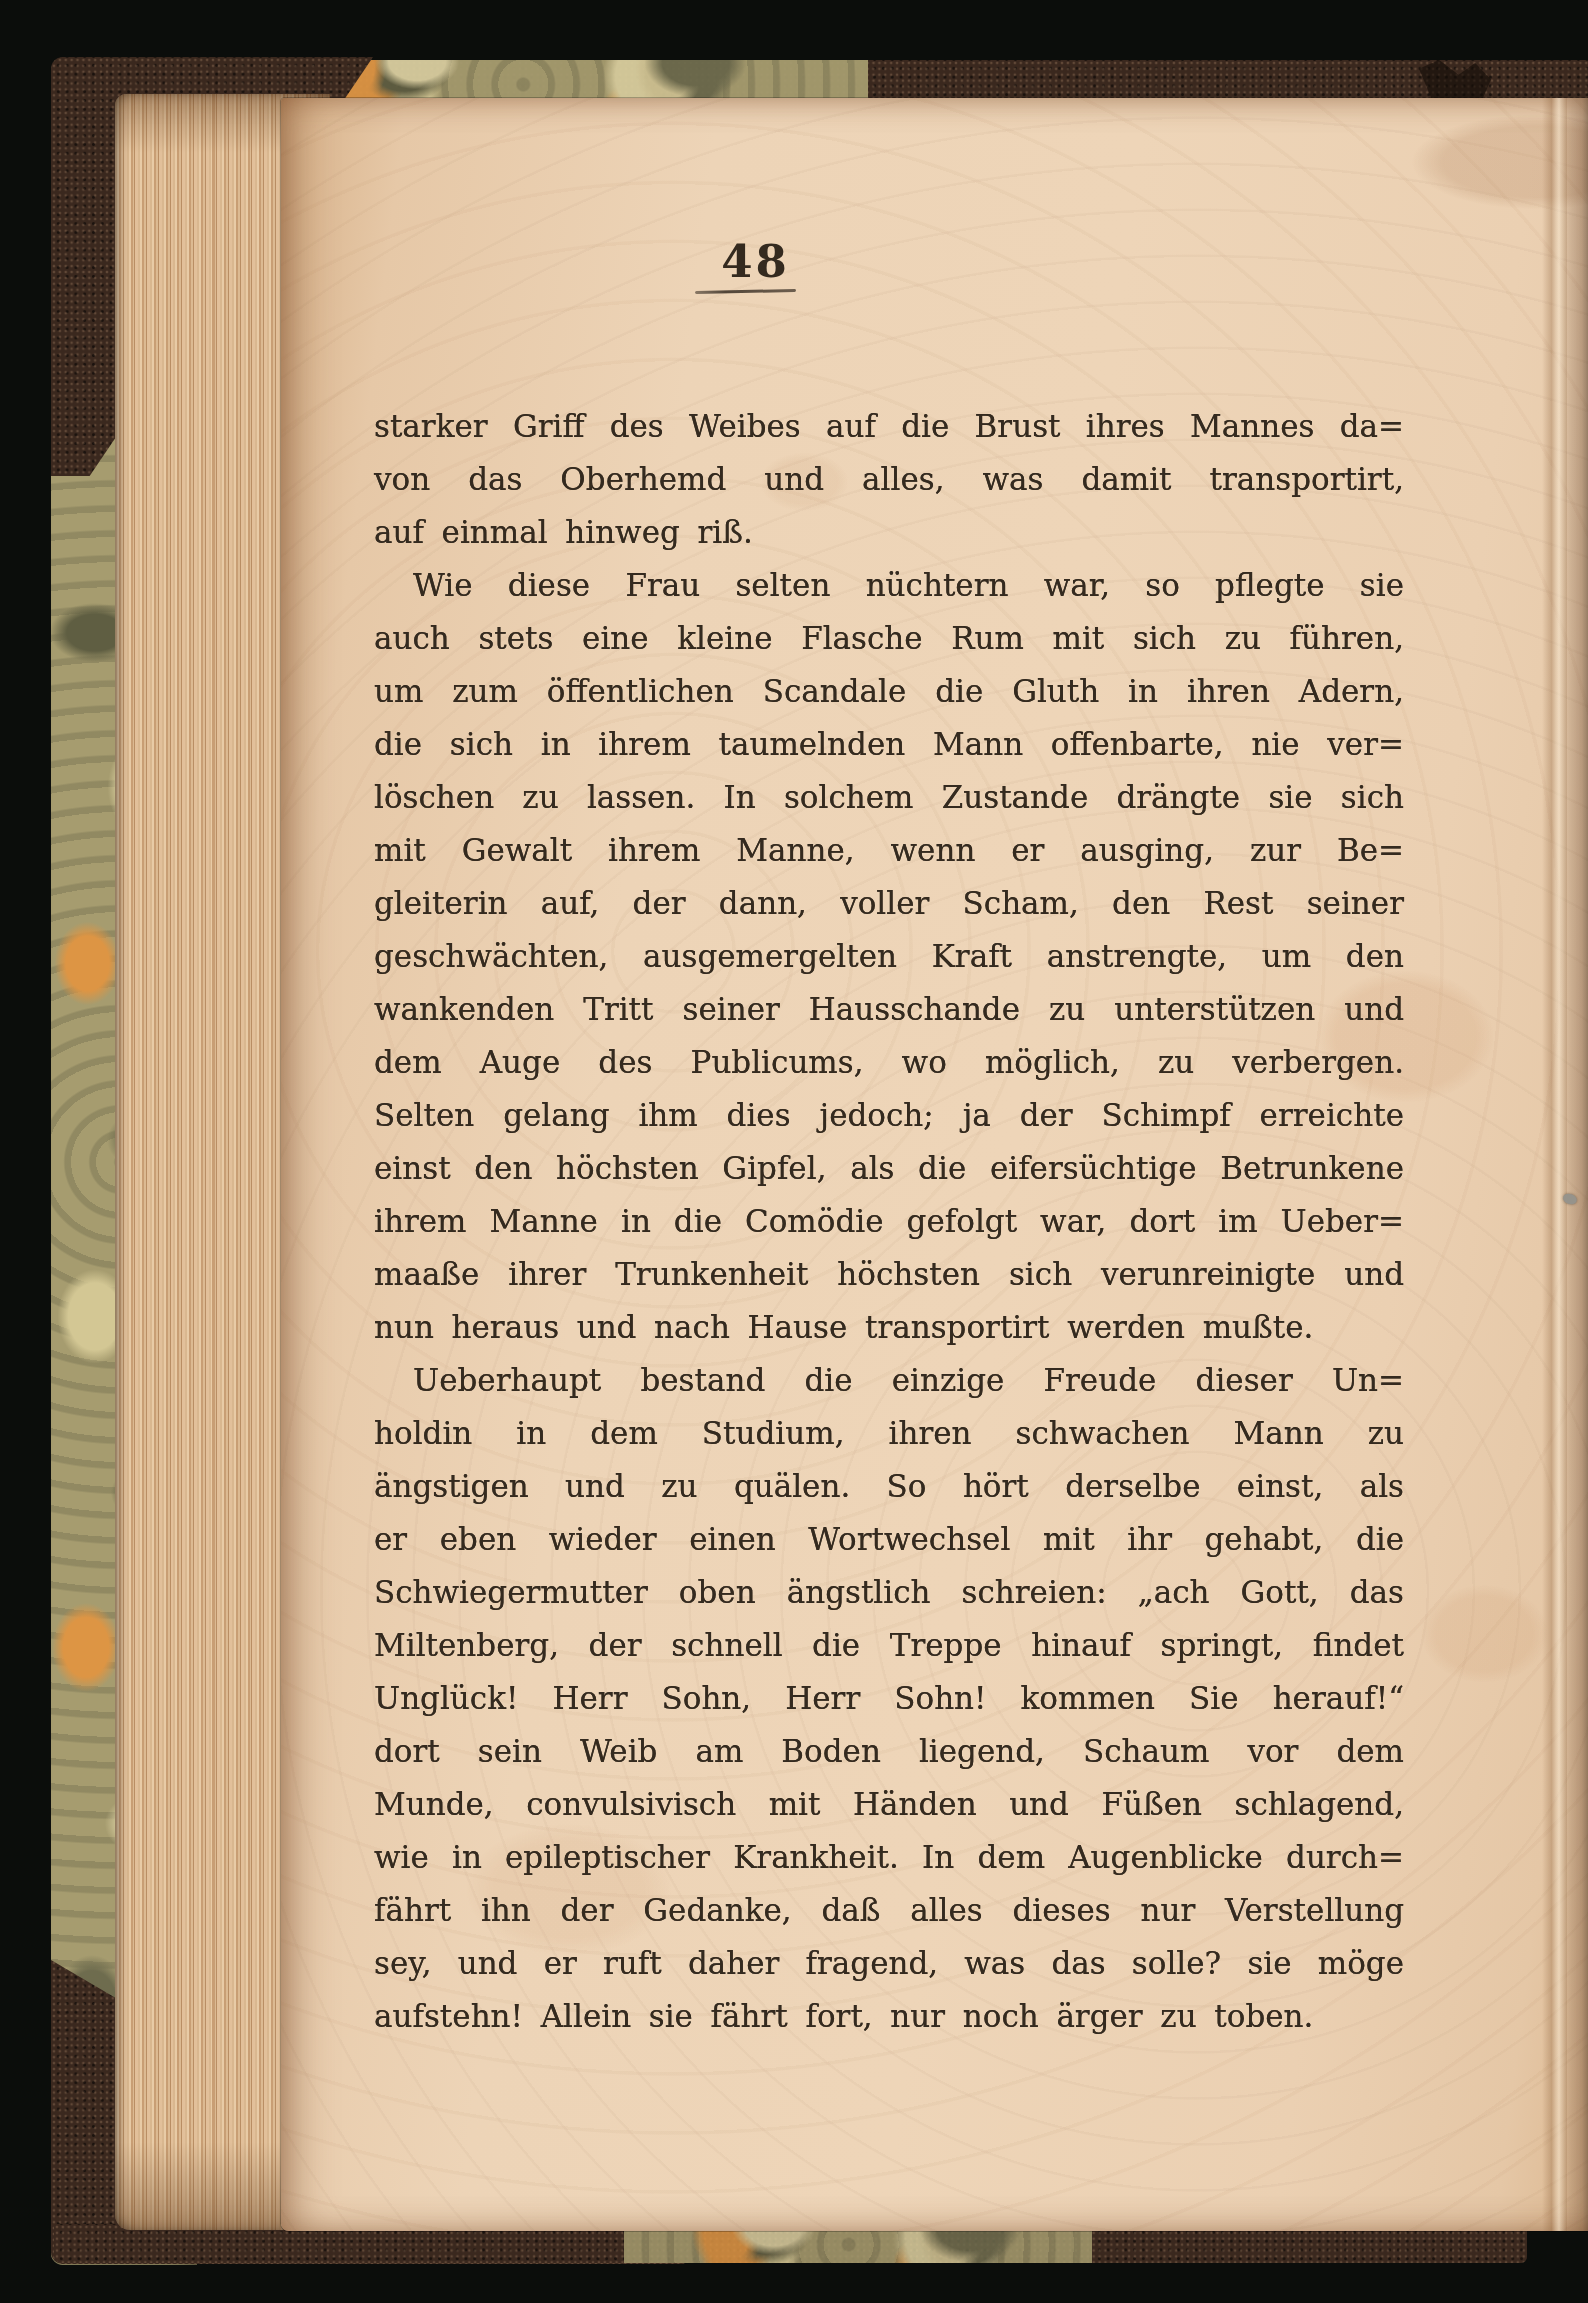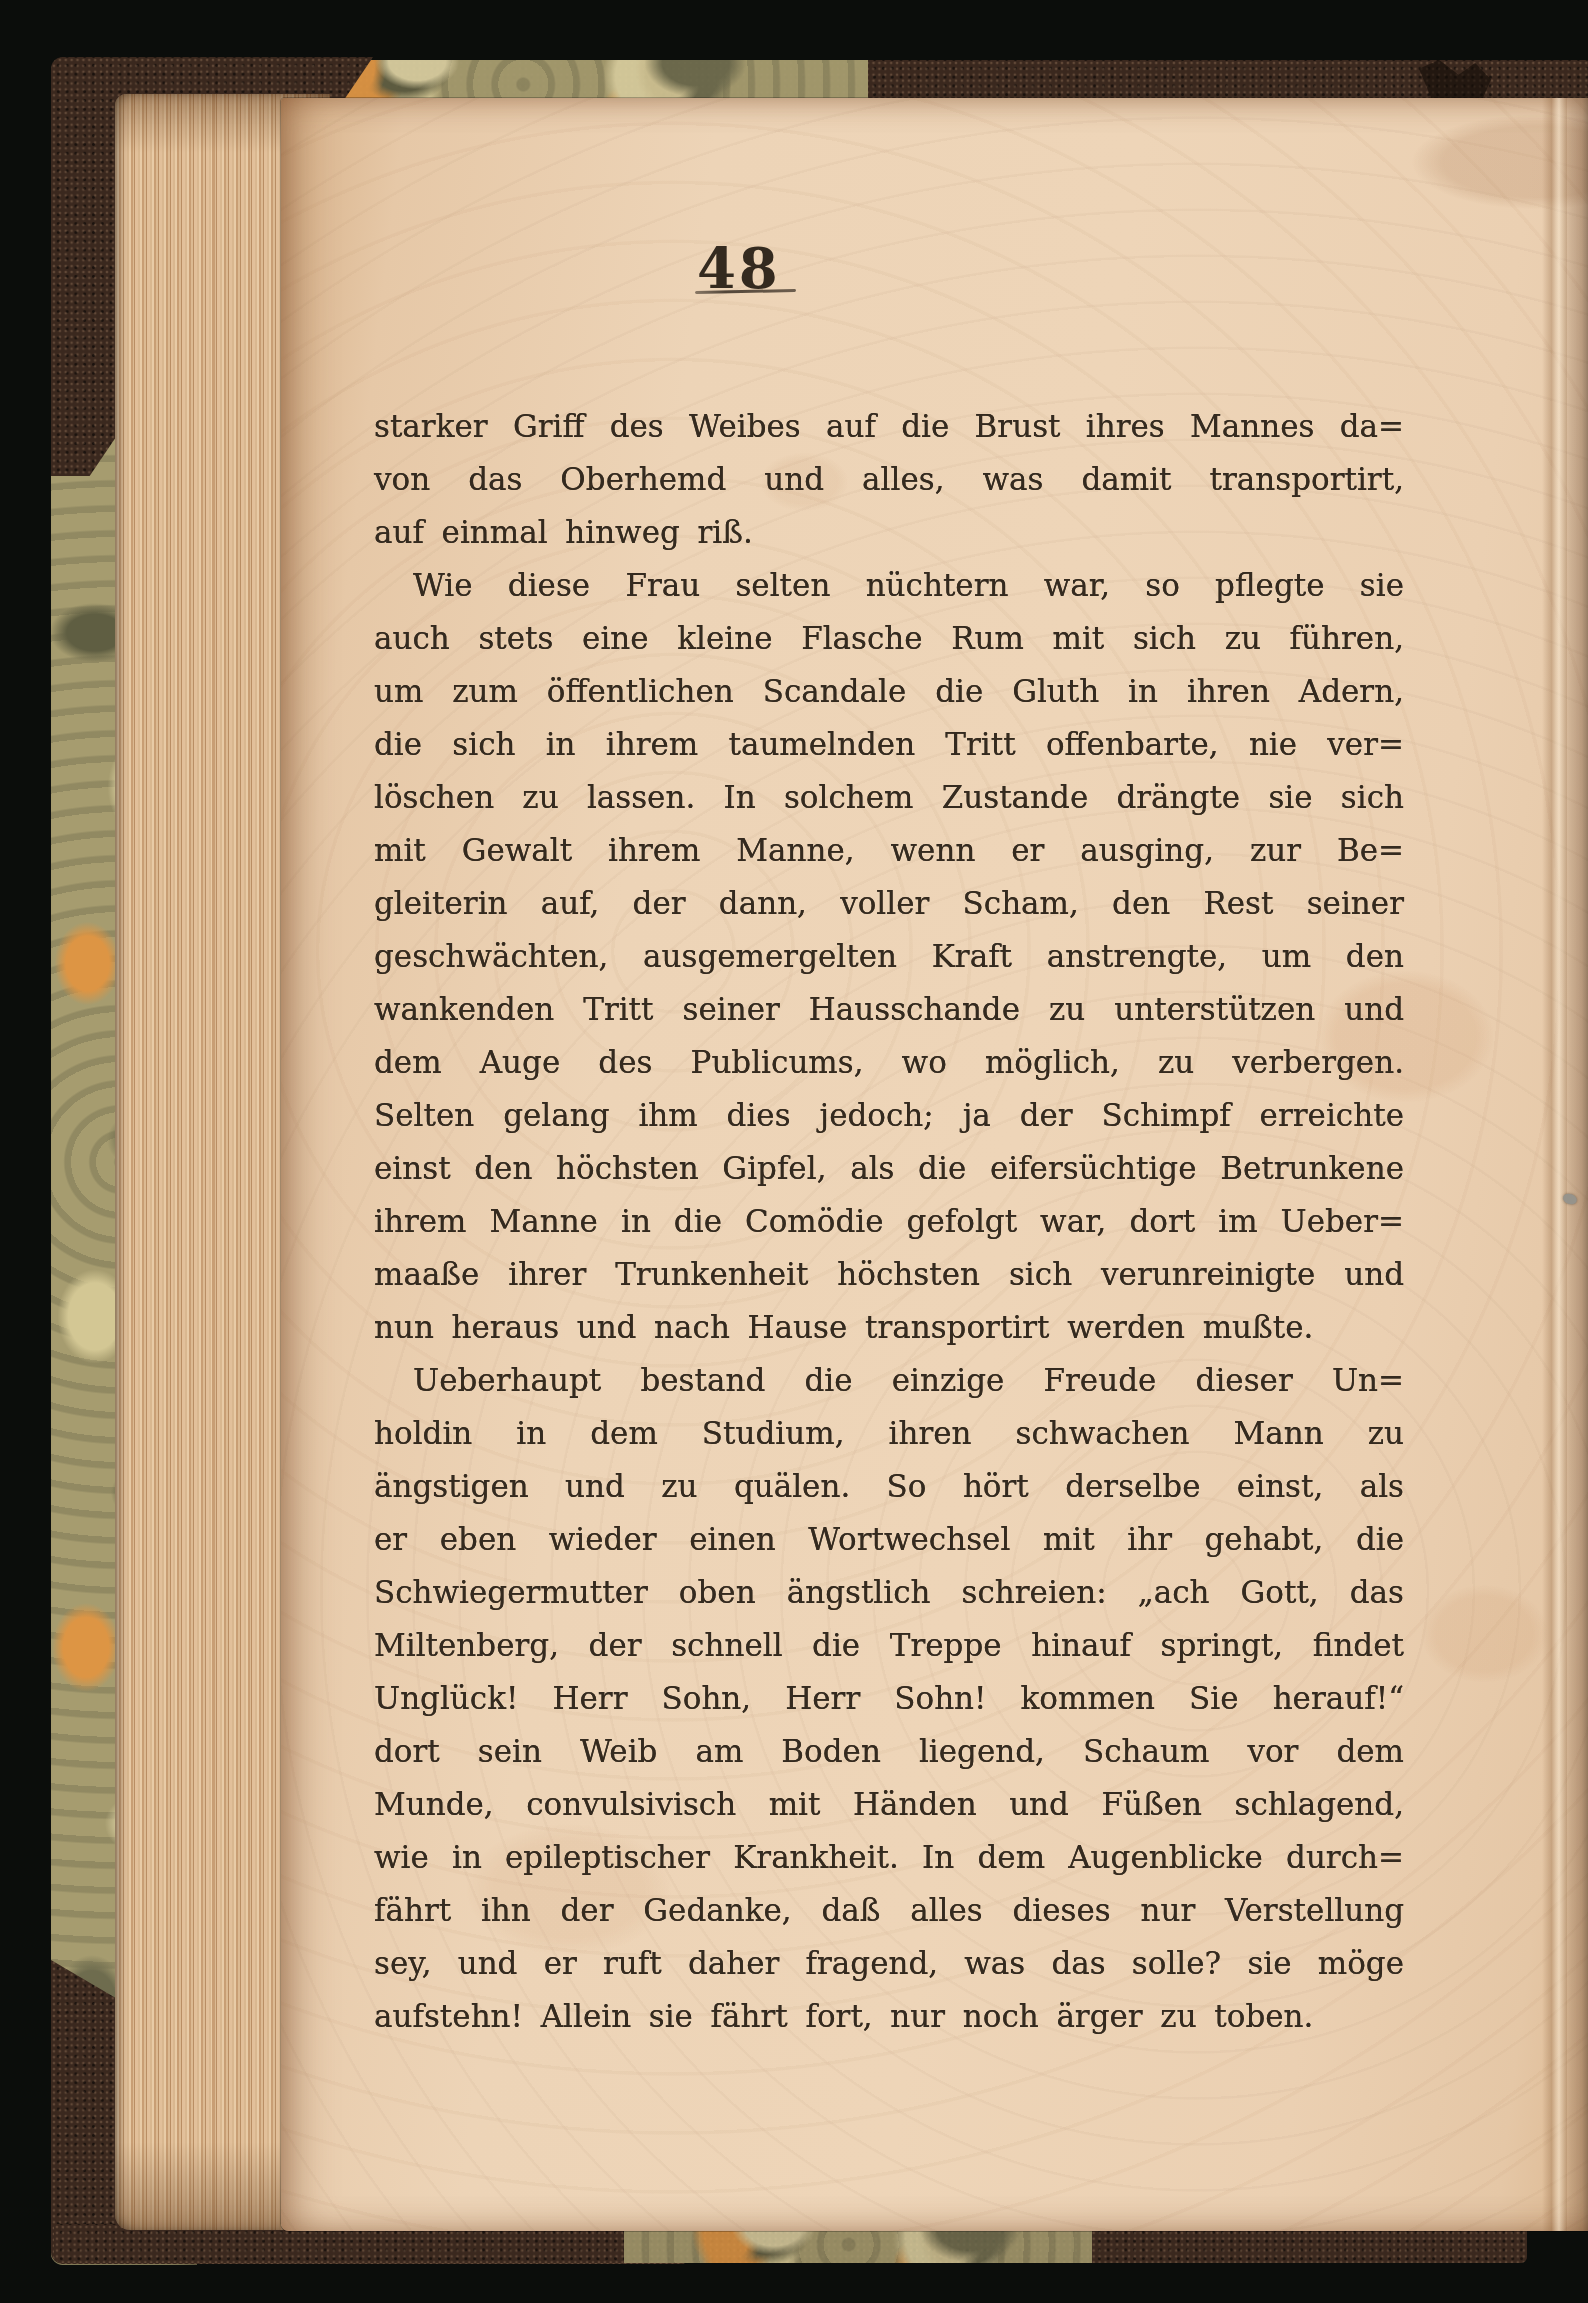--- a/index.html
+++ b/index.html
@@ -91,21 +91,21 @@
     background:linear-gradient(90deg, rgba(0,0,0,0) 0%, rgba(130,85,45,.30) 38%, rgba(255,240,216,.55) 68%, rgba(140,95,50,.20) 100%);
   }
   .page-right-shade{
     position:absolute;right:0;top:0;width:33px;height:100%;pointer-events:none;
     background:linear-gradient(90deg, rgba(0,0,0,0), rgba(70,40,20,.28) 80%, rgba(45,28,15,.42) 100%);
   }
 
   
   .page-number{
     position:absolute;left:416px;top:137px;width:117px;
-    text-align:left;font-size:56px;font-weight:bold;letter-spacing:2.9px;
+    text-align:center;font-size:45px;font-weight:bold;letter-spacing:2.9px;
     color:var(--ink,#342a1f);
   }
   .page-rule{
     position:absolute;left:414px;top:192px;width:101px;height:2.9px;border-radius:2px;
     background:linear-gradient(90deg, rgba(55,45,35,.55), rgba(55,45,35,.85) 30%, rgba(55,45,35,.7));
     transform:rotate(-1.2deg);
   }
   .text-block{
     position:absolute;left:93px;top:259px;width:1030px;
     font-size:31px;line-height:53px;color:var(--ink,#342a1f);
@@ -145,21 +145,21 @@
     <div class="text-block">
       <div class="para">
         <div class="tl">starker Griff des Weibes auf die Brust ihres Mannes da=</div>
         <div class="tl">von das Oberhemd und alles, was damit transportirt,</div>
         <div class="tl end">auf einmal hinweg riß.</div>
       </div>
       <div class="para">
         <div class="tl ind">Wie diese Frau selten nüchtern war, so pflegte sie</div>
         <div class="tl">auch stets eine kleine Flasche Rum mit sich zu führen,</div>
         <div class="tl">um zum öffentlichen Scandale die Gluth in ihren Adern,</div>
-        <div class="tl">die sich in ihrem taumelnden Tritt offenbarte, nie ver=</div>
+        <div class="tl">die sich in ihrem taumelnden Mann offenbarte, nie ver=</div>
         <div class="tl">löschen zu lassen. In solchem Zustande drängte sie sich</div>
         <div class="tl">mit Gewalt ihrem Manne, wenn er ausging, zur Be=</div>
         <div class="tl">gleiterin auf, der dann, voller Scham, den Rest seiner</div>
         <div class="tl">geschwächten, ausgemergelten Kraft anstrengte, um den</div>
         <div class="tl">wankenden Tritt seiner Hausschande zu unterstützen und</div>
         <div class="tl">dem Auge des Publicums, wo möglich, zu verbergen.</div>
         <div class="tl">Selten gelang ihm dies jedoch; ja der Schimpf erreichte</div>
         <div class="tl">einst den höchsten Gipfel, als die eifersüchtige Betrunkene</div>
         <div class="tl">ihrem Manne in die Comödie gefolgt war, dort im Ueber=</div>
         <div class="tl">maaße ihrer Trunkenheit höchsten sich verunreinigte und</div>

